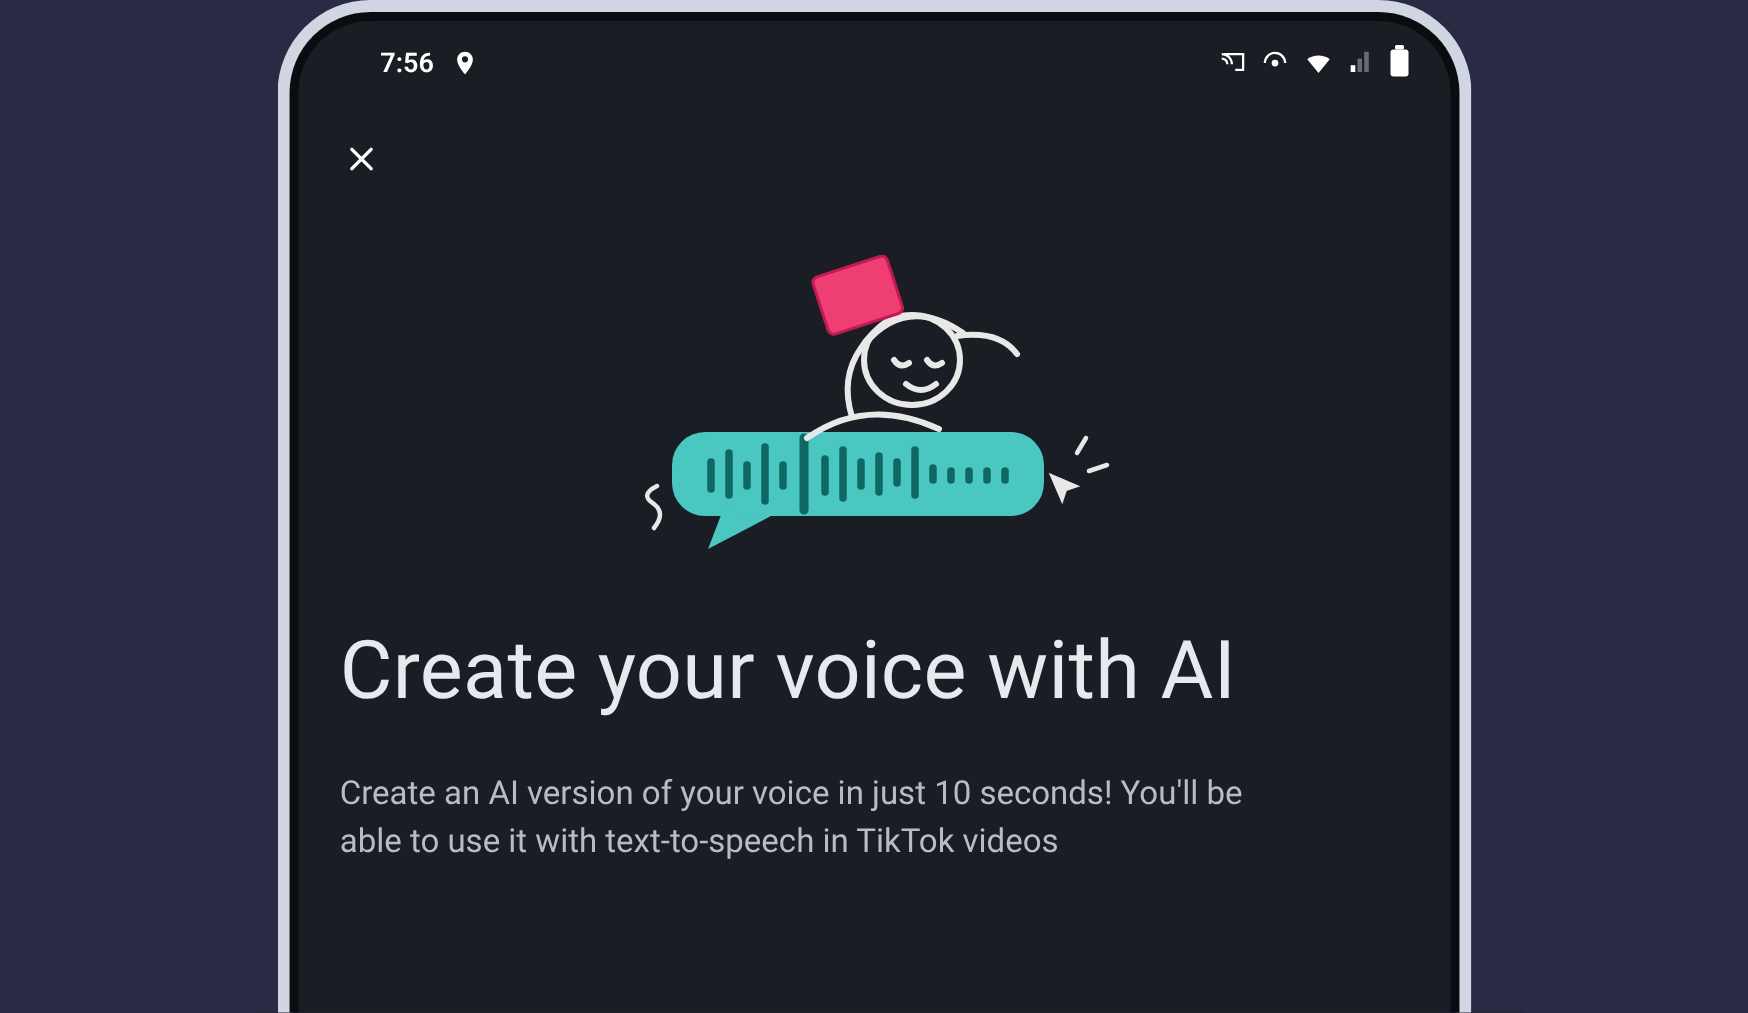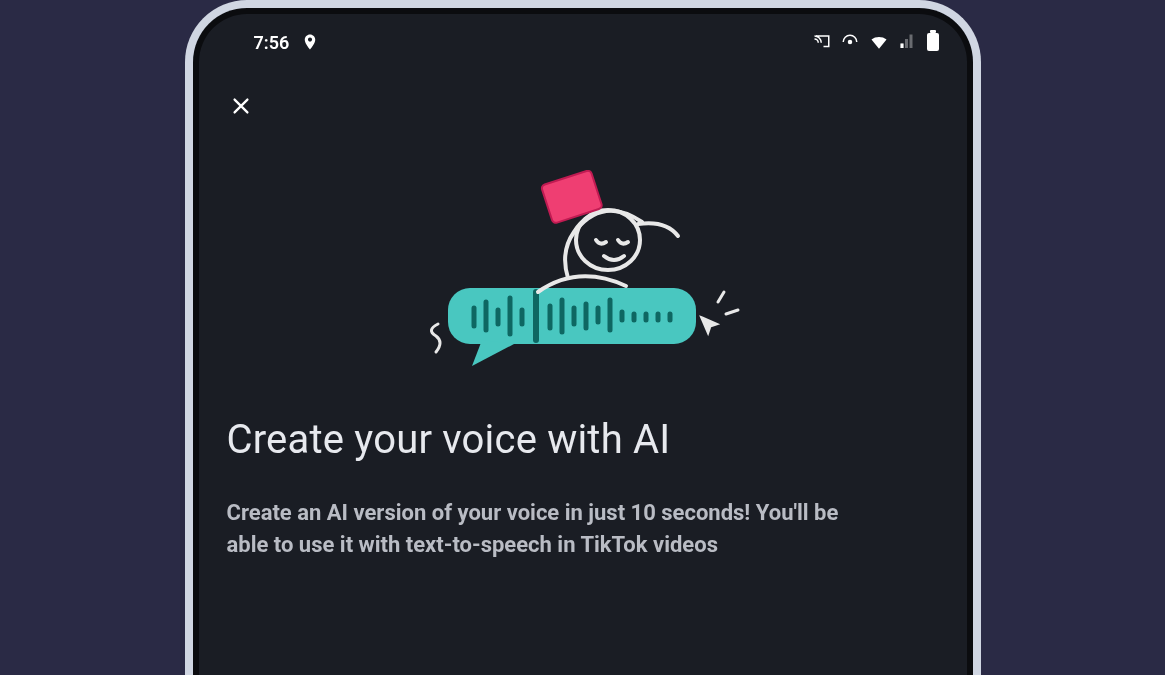--- a/index.html
+++ b/index.html
@@ -47,33 +47,33 @@
 
   
   .content{padding:12px 34px 0 34px;color:var(--text);}
   .close{width:36px;height:36px;display:flex;align-items:center;justify-content:center;cursor:pointer;margin-left:-4px;margin-top:10px;}
   .close svg{width:22px;height:22px;stroke:#ffffff;}
 
   .illustration{display:flex;justify-content:center;margin-top:46px;}
 
   .title{
     margin-top:36px;
-    font-size:40px;
+    font-size:54px;
     line-height:1.18;
     font-weight:400;
     color:#e7e9ee;
     letter-spacing:.2px;
   }
   .desc{
     margin-top:34px;
     font-size:22px;
     line-height:1.45;
     color:var(--muted);
     max-width:640px;
-    font-weight:700;
+    font-weight:400;
   }
 </style>
 </head>
 <body>
 
 <div class="stage">
   <div class="phone">
 
     <div class="statusbar">
       <div class="status-left">

